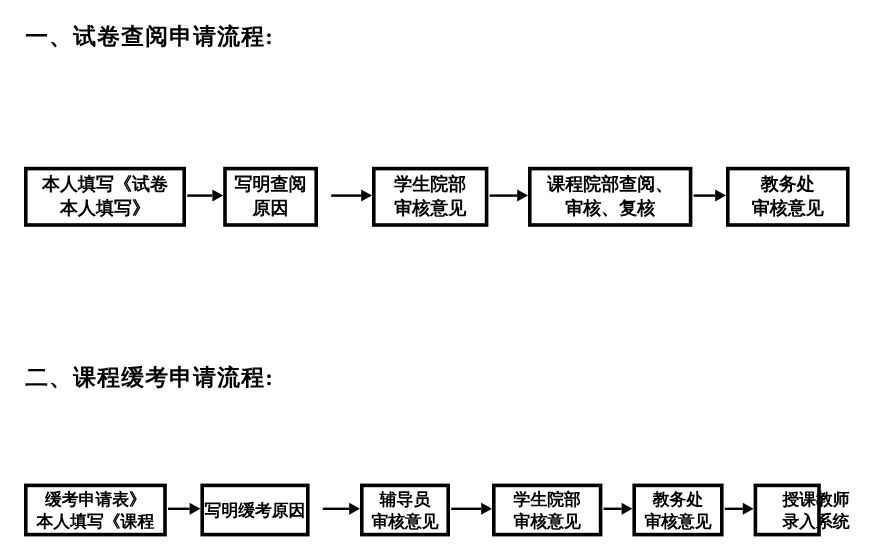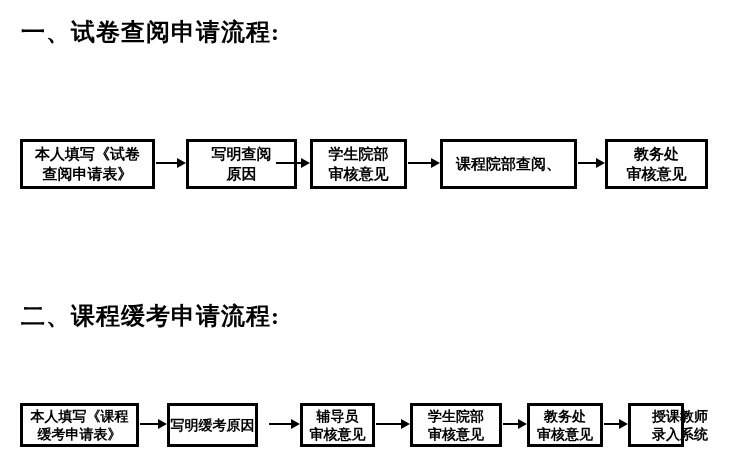--- a/index.html
+++ b/index.html
@@ -14,21 +14,21 @@
     background: #ffffff;
     color: #000000;
     font-family: "Liberation Sans", sans-serif;
     overflow: hidden;
   }
   .heading {
     position: absolute;
     left: 21px;
     font-family: "Liberation Serif", serif;
     font-weight: bold;
-    font-size: 24px;
+    font-size: 19px;
     line-height: 26px;
     letter-spacing: 1px;
     color: #000000;
     white-space: nowrap;
   }
   .heading.h1 { top: 19px; }
   .heading.h2 { top: 303px; }
 
   .box {
     position: absolute;
@@ -70,49 +70,50 @@
 </head>
 <body>
 
 <div class="page">
 
   <div class="heading h1">一、试卷查阅申请流程:</div>
 
   <div class="row1">
     <div class="box" style="left:20px;  width:135px;">
       <span>本人填写《试卷</span>
-      <span>查阅申请表》</span>
+      <span>本人填写》</span>
     </div>
     <div class="arrow" style="left:156px; width:21px;"></div>
-    <div class="box" style="left:186px; width:111px;">
+    <div class="box" style="left:186px; width:79px;">
       <span>写明查阅</span>
       <span>原因</span>
     </div>
     <div class="arrow" style="left:276px; width:25px;"></div>
     <div class="box" style="left:310px; width:97px;">
       <span>学生院部</span>
       <span>审核意见</span>
     </div>
     <div class="arrow" style="left:408px; width:23px;"></div>
     <div class="box" style="left:440px; width:137px;">
       <span>课程院部查阅、</span>
+      <span>审核、复核</span>
     </div>
     <div class="arrow" style="left:578px; width:18px;"></div>
     <div class="box" style="left:605px; width:103px;">
       <span>教务处</span>
       <span>审核意见</span>
     </div>
   </div>
 
   <div class="heading h2">二、课程缓考申请流程:</div>
 
   <div class="row2">
     <div class="box" style="left:20px;  width:119px;">
+      <span>缓考申请表》</span>
       <span>本人填写《课程</span>
-      <span>缓考申请表》</span>
     </div>
     <div class="arrow" style="left:140px; width:18px;"></div>
     <div class="box" style="left:167px; width:91px;">
       <span>写明缓考原因</span>
     </div>
     <div class="arrow" style="left:269px; width:22px;"></div>
     <div class="box" style="left:300px; width:75px;">
       <span>辅导员</span>
       <span>审核意见</span>
     </div>

